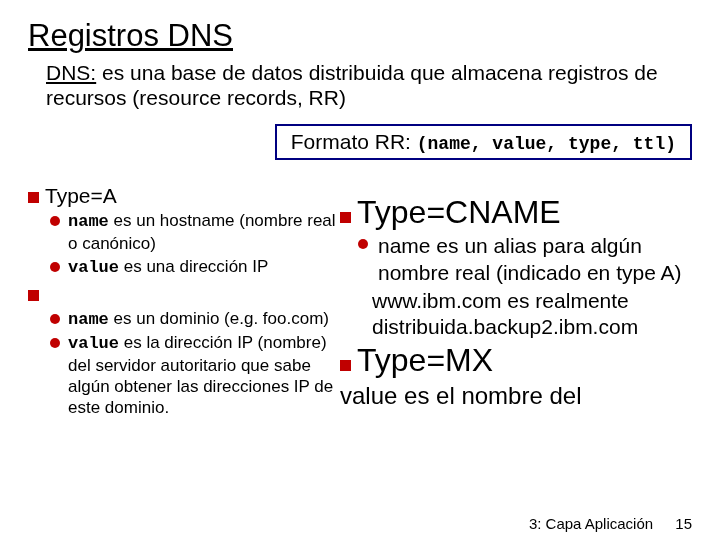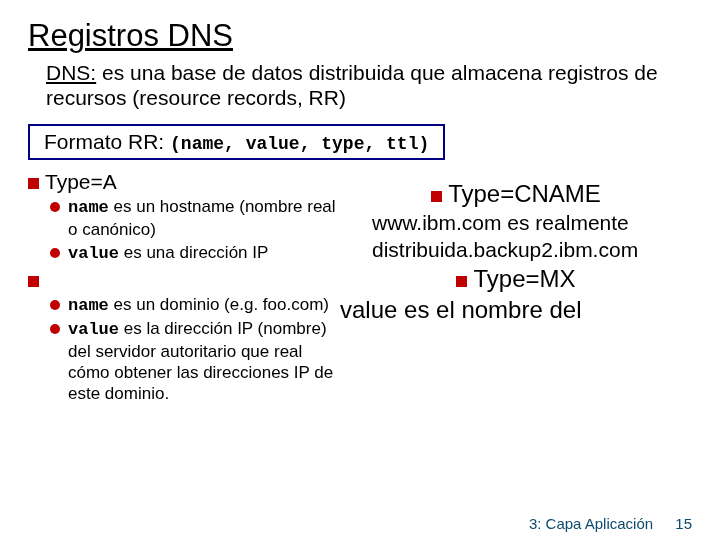--- a/index.html
+++ b/index.html
@@ -20,22 +20,22 @@
   }
   .subtitle {
     font-size: 21px;
     margin-left: 18px;
     margin-bottom: 14px;
     line-height: 1.2;
   }
   .subtitle .uline { text-decoration: underline; text-align: center; }
   .rrformat-wrap {
     display: flex;
-    justify-content: flex-start;
-    margin-bottom: 10px;
+    justify-content: flex-end;
+    margin-bottom: 24px;
   }
   .rrformat {
     border: 2px solid #000080;
     padding: 4px 14px;
     font-size: 21px;
     white-space: nowrap;
   }
   .rrformat .tuple {
     font-family: "Courier New", Courier, monospace;
     font-weight: bold;
@@ -44,21 +44,21 @@
   .cols {
     display: flex;
     gap: 0;
   }
   .col-left { flex: 0 0 312px; }
   .col-right { flex: 1; padding-top: 10px; }
   .h-item {
     font-size: 21px;
     margin-bottom: 2px;
   }
-  .h-item.big { font-size: 24px; text-align: center; }
+  .h-item.big { font-size: 32px; }
   .sub-item {
     font-size: 17px;
     margin-left: 22px;
     padding-left: 18px;
     position: relative;
     line-height: 1.25;
     margin-bottom: 2px;
   }
   .sub-item-r {
     font-size: 21px;
@@ -90,21 +90,21 @@
     position: absolute;
     left: 0;
     top: 6px;
   }
   .mono { font-family: "Courier New", Courier, monospace; font-weight: bold; text-align: right; }
   .footer {
     position: absolute;
     right: 28px;
     bottom: 8px;
     font-size: 15px;
-    color: #0c4a6e;
+    color: #000000;
   }
   .footer .pg { margin-left: 18px; }
 </style>
 </head>
 <body>
 
 <div class="title">Registros DNS</div>
 
 <div class="subtitle">
   <span class="uline">DNS:</span><span> es una base de datos distribuida que almacena registros de recursos (resource records, RR)</span>
@@ -133,29 +133,33 @@
 
     <div class="h-item" style="margin-top:4px;">
       <span class="sq"></span>
     </div>
     <div class="sub-item">
       <span class="circ"></span>
       <span class="mono">name</span><span> es un dominio (e.g. foo.com)</span>
     </div>
     <div class="sub-item">
       <span class="circ"></span>
-      <span class="mono">value</span><span> es la dirección IP (nombre) del servidor autoritario que real cómo obtener las direcciones IP de este dominio.</span>
+      <span class="mono">value</span><span> es la dirección IP (nombre) del servidor autoritario que sabe algún obtener las direcciones IP de este dominio.</span>
     </div>
 
   </div>
 
   <div class="col-right">
 
     <div class="h-item big">
       <span class="sq"></span><span>Type=CNAME</span>
+    </div>
+    <div class="sub-item-r">
+      <span class="circ"></span>
+      <span>name es un alias para algún nombre real (indicado en type A)</span>
     </div>
     <div class="sub-item-r" style="padding-left:14px;">
       <span>www.ibm.com es realmente distribuida.backup2.ibm.com</span>
     </div>
 
     <div class="h-item big">
       <span class="sq"></span><span>Type=MX</span>
     </div>
     <div class="free-r">
       <span>value es el nombre del</span>

